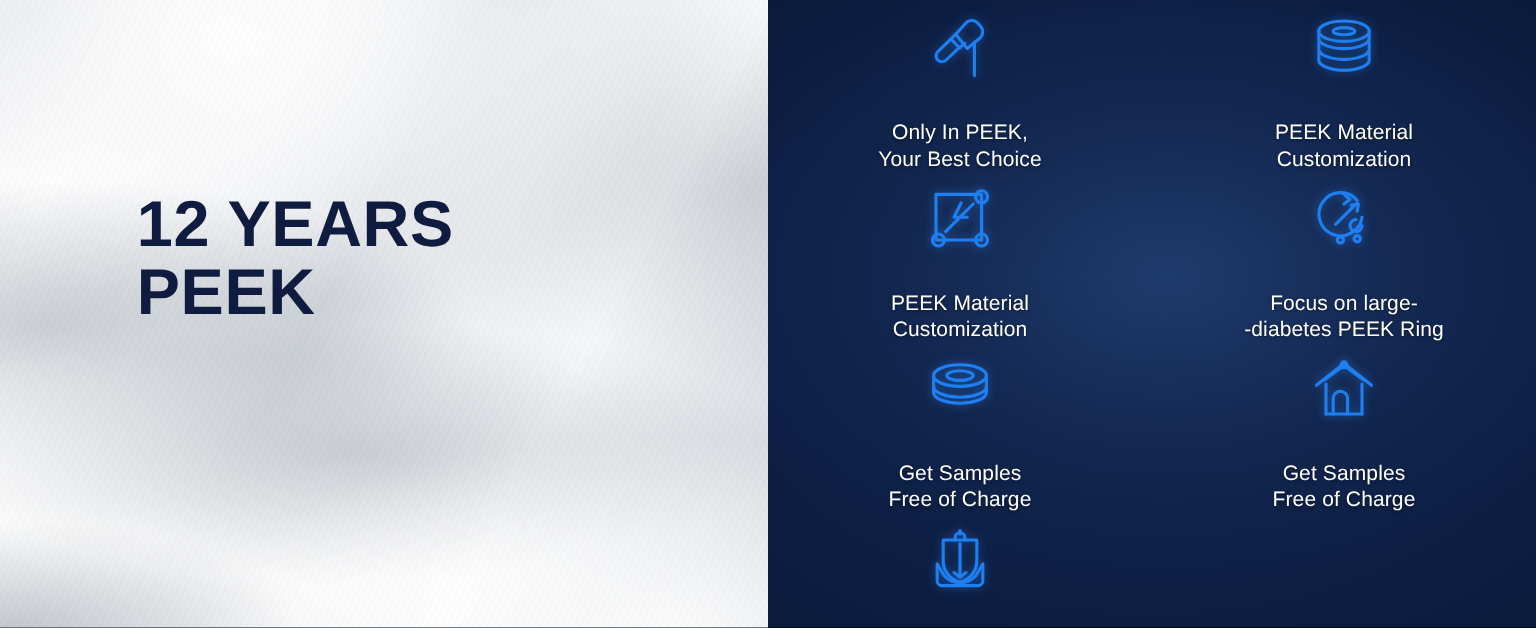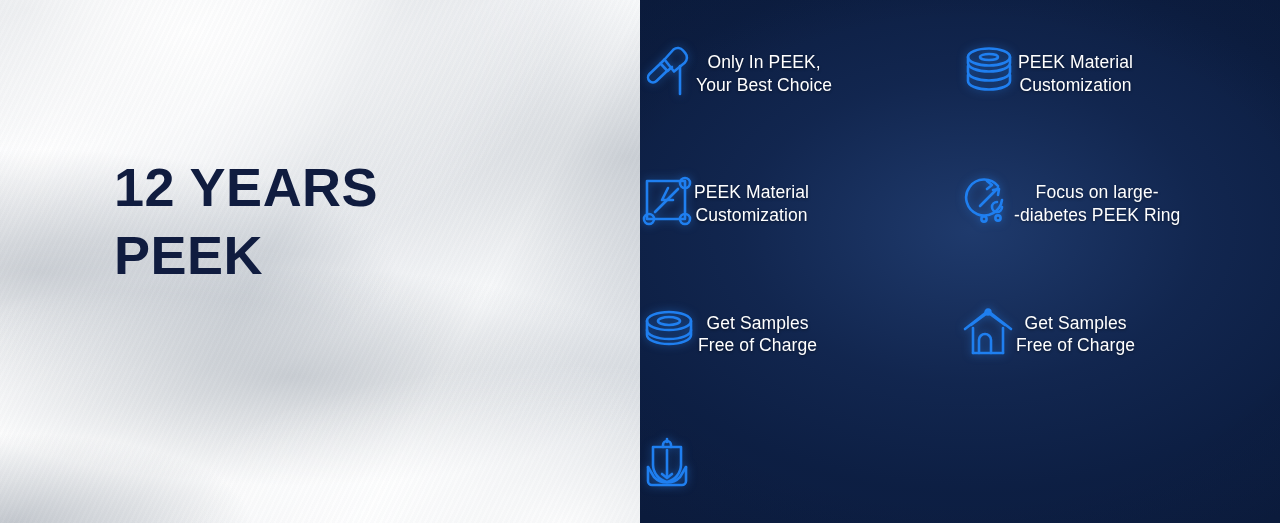--- a/index.html
+++ b/index.html
@@ -117,21 +117,21 @@
     left: 114px;
     top: 160px;
     z-index: 3;
     color: #101c3f;
     font-weight: bold;
     font-size: 54px;
     line-height: 1.0;
     letter-spacing: 0.5px;
   }
   .headline .hl-line { display: block; white-space: nowrap; }
-  .headline .hl-line + .hl-line { margin-top: 14px; }
+  .headline .hl-line + .hl-line { margin-top: 3px; }
 
   
   .right-panel {
     position: relative;
     width: 640px;
     height: 523px;
     overflow: hidden;
     background: #0d1f44;
   }
   .navy-glow {
@@ -162,24 +162,25 @@
     display: grid;
     grid-template-columns: 1fr 1fr;
     grid-template-rows: repeat(4, 1fr);
     width: 640px;
     height: 523px;
     padding-top: 2px;
     box-sizing: border-box;
   }
   .cell {
     display: flex;
-    flex-direction: row;
+    flex-direction: column;
     align-items: center;
     justify-content: flex-start;
     padding-top: 8px;
+    gap: 24px;
   }
   .cell .icon-wrap {
     height: 60px;
     display: flex;
     align-items: center;
     justify-content: center;
   }
   .cell svg {
     display: block;
     filter: drop-shadow(0 0 4px rgba(40,130,235,0.55));

